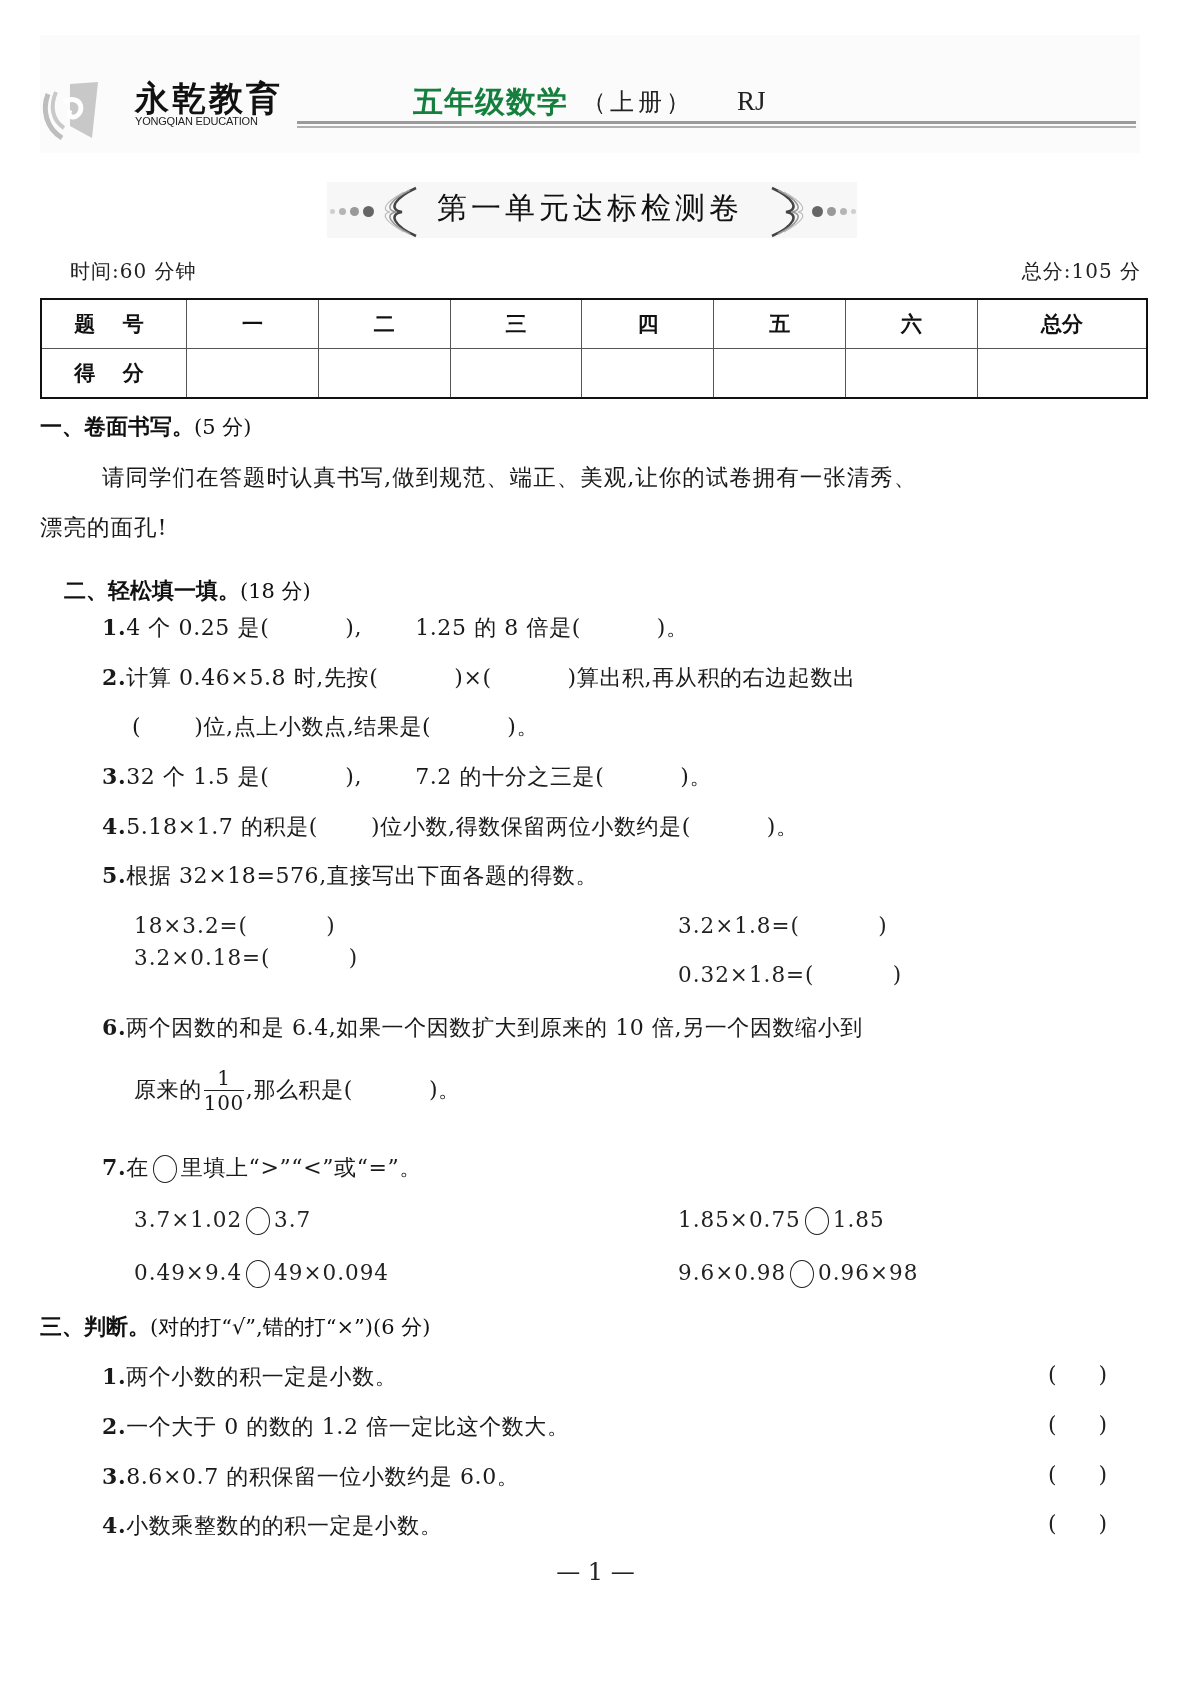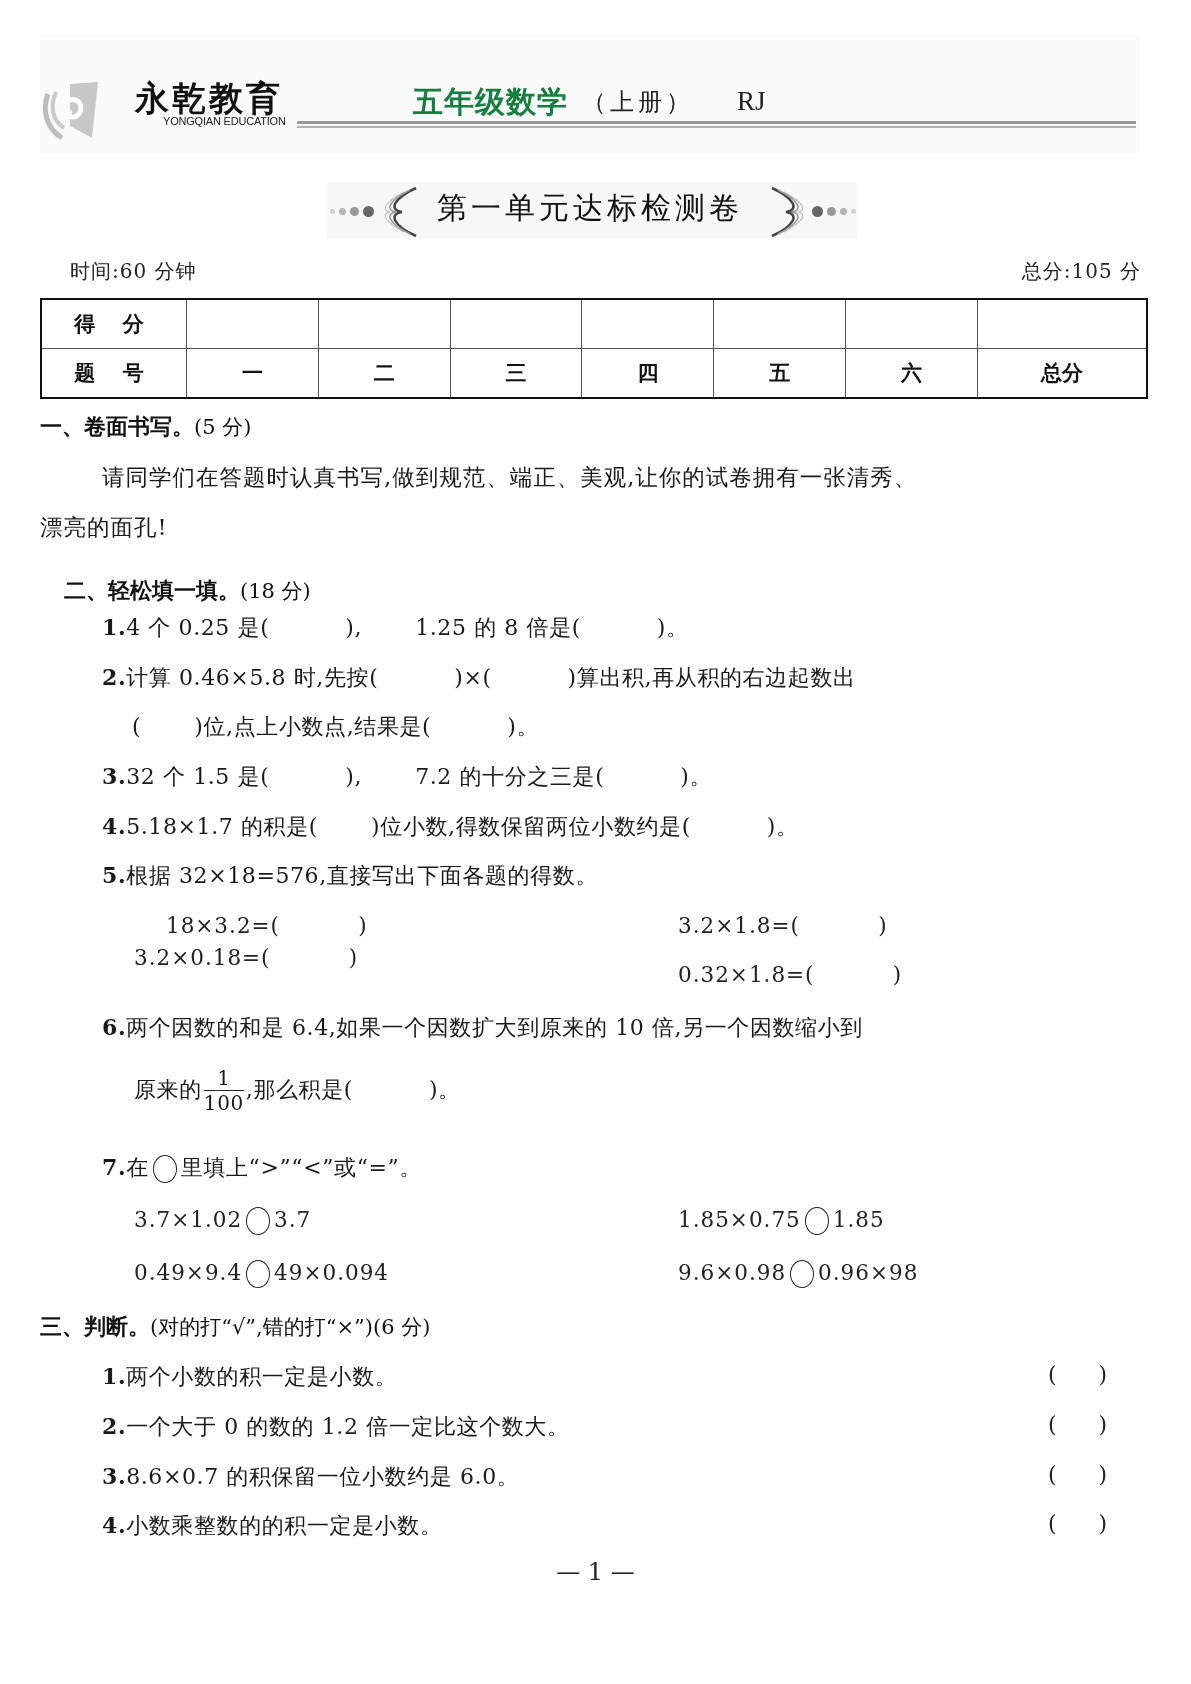--- a/index.html
+++ b/index.html
@@ -2,21 +2,21 @@
 <html><head>
 <meta charset="utf-8">
 <style>
   html, body { margin:0; padding:0; background:#ffffff; }
   body { width:1191px; height:1684px; position:relative; overflow:hidden;
          font-family:"DejaVu Serif","Liberation Serif",serif; color:#1a1a1a; }
   .abs { position:absolute; }
   .header-band { left:40px; top:35px; width:1100px; height:118px; background:#fbfbfb; }
   .logo { left:40px; top:80px; width:62px; height:62px; }
   .brand-cn { left:135px; top:76px; font-family:"DejaVu Serif",serif; font-size:34px; letter-spacing:3px; color:#111; font-weight:bold; }
-  .brand-en { left:135px; top:115px; font-family:"Liberation Sans",sans-serif; font-size:11px; color:#222; letter-spacing:-0.2px;margin-left:28px; }
+  .brand-en { left:135px; top:115px; font-family:"Liberation Sans",sans-serif; font-size:11px; color:#222; letter-spacing:-0.2px; }
   .book-title { left:413px; top:82px; font-family:Liberation Serif, serif; font-size:30px; font-weight:bold; color:#15803d; letter-spacing:1px; }
   .book-vol { left:582px; top:86px; font-size:24px; color:#222; letter-spacing:4px; }
   .book-ed { left:737px; top:86px; font-family:"Liberation Serif",serif; font-size:27px; color:#222; }
   .rule1 { left:297px; top:121px; width:839px; height:3px; background:#9a9a9a; }
   .rule2 { left:297px; top:126px; width:839px; height:2px; background:#b0b0b0; }
 
   .unit-banner { left:327px; top:182px; width:530px; height:56px; background:#f7f7f7; }
   .unit-title { left:437px; top:188px; font-family:"DejaVu Sans",sans-serif; font-size:30px; color:#111; letter-spacing:4px; }
   .dots { top:206px; display:flex; gap:4px; align-items:center; }
   .dot { border-radius:50%; background:#777; }
@@ -83,38 +83,38 @@
   <span class="dot" style="width:7px;height:7px;background:#b5b5b5"></span>
   <span class="dot" style="width:5px;height:5px;background:#cfcfcf"></span>
 </div>
 
 <div class="abs meta" style="left:70px;">时间:60 分钟</div>
 <div class="abs meta" style="right:50px;">总分:105 分</div>
 
 <table class="score">
   <tbody>
       <tr>
+    <td class="rowhead">题 号</td>
+    <td>一</td>
+    <td>二</td>
+    <td>三</td>
+    <td>四</td>
+    <td>五</td>
+    <td>六</td>
+    <td style="width:168px">总分</td>
+  </tr>
+  <tr>
     <td class="rowhead">得 分</td>
     <td></td>
     <td></td>
     <td></td>
     <td></td>
     <td></td>
     <td></td>
     <td></td>
-  </tr>
-  <tr>
-    <td class="rowhead">题 号</td>
-    <td>一</td>
-    <td>二</td>
-    <td>三</td>
-    <td>四</td>
-    <td>五</td>
-    <td>六</td>
-    <td style="width:168px">总分</td>
   </tr>
 </tbody>
   </table>
 
 <div class="abs sec" style="top:412px;">
   <span>一、卷面书写。</span><span class="pts">(5 分)</span>
 </div>
 <div class="abs para" style="left:102px;top:462px;">请同学们在答题时认真书写,做到规范、端正、美观,让你的试卷拥有一张清秀、</div>
 <div class="abs para" style="left:40px;top:512px;">漂亮的面孔!</div>
 
@@ -125,21 +125,21 @@
 <div class="abs q" style="top:613px;"><span class="qn">1.</span><span>4 个 0.25 是(          ),       1.25 的 8 倍是(          )。</span></div>
 
 <div class="abs q" style="top:663px;"><span class="qn">2.</span><span>计算 0.46×5.8 时,先按(          )×(          )算出积,再从积的右边起数出</span></div>
 <div class="abs q" style="top:712px;left:132px;">(       )位,点上小数点,结果是(          )。</div>
 
 <div class="abs q" style="top:762px;"><span class="qn">3.</span><span>32 个 1.5 是(          ),       7.2 的十分之三是(          )。</span></div>
 
 <div class="abs q" style="top:812px;"><span class="qn">4.</span><span>5.18×1.7 的积是(       )位小数,得数保留两位小数约是(          )。</span></div>
 
 <div class="abs q" style="top:861px;"><span class="qn">5.</span><span>根据 32×18=576,直接写出下面各题的得数。</span></div>
-<div class="abs sub" style="left:134px;top:913px;margin-left:32px;">18×3.2=(          )</div>
+<div class="abs sub" style="left:134px;top:913px;">18×3.2=(          )</div>
 <div class="abs sub" style="left:678px;top:913px;">3.2×1.8=(          )</div>
 <div class="abs sub" style="left:134px;top:945px;">3.2×0.18=(          )</div>
 <div class="abs sub" style="left:678px;top:962px;">0.32×1.8=(          )</div>
 
 <div class="abs q" style="top:1013px;"><span class="qn">6.</span><span>两个因数的和是 6.4,如果一个因数扩大到原来的 10 倍,另一个因数缩小到</span></div>
 <div class="abs q" style="top:1066px;left:134px;"><span>原来的</span><span class="frac"><span class="num">1</span><span class="den">100</span></span><span>,那么积是(          )。</span></div>
 
 <div class="abs q" style="top:1153px;"><span class="qn">7.</span><span>在</span><span class="circle"></span><span>里填上“&gt;”“&lt;”或“=”。</span></div>
 
 <div class="abs sub" style="left:134px;top:1207px;"><span>3.7×1.02</span><span class="circle"></span><span>3.7</span></div>

